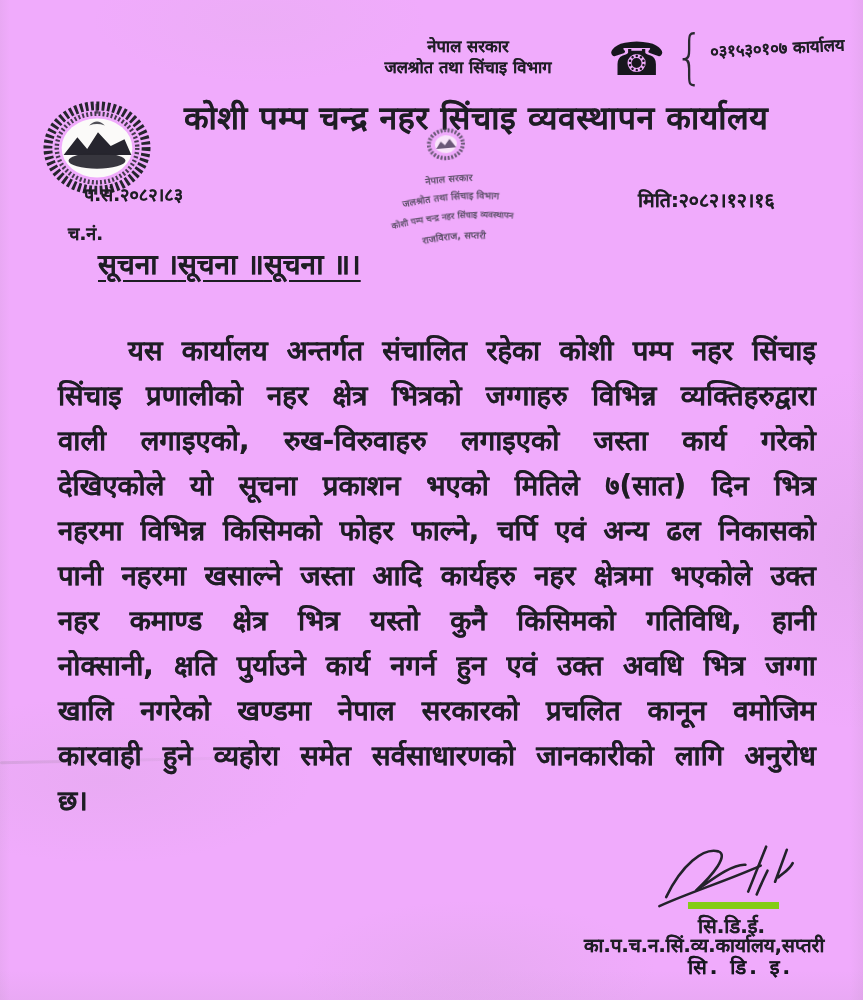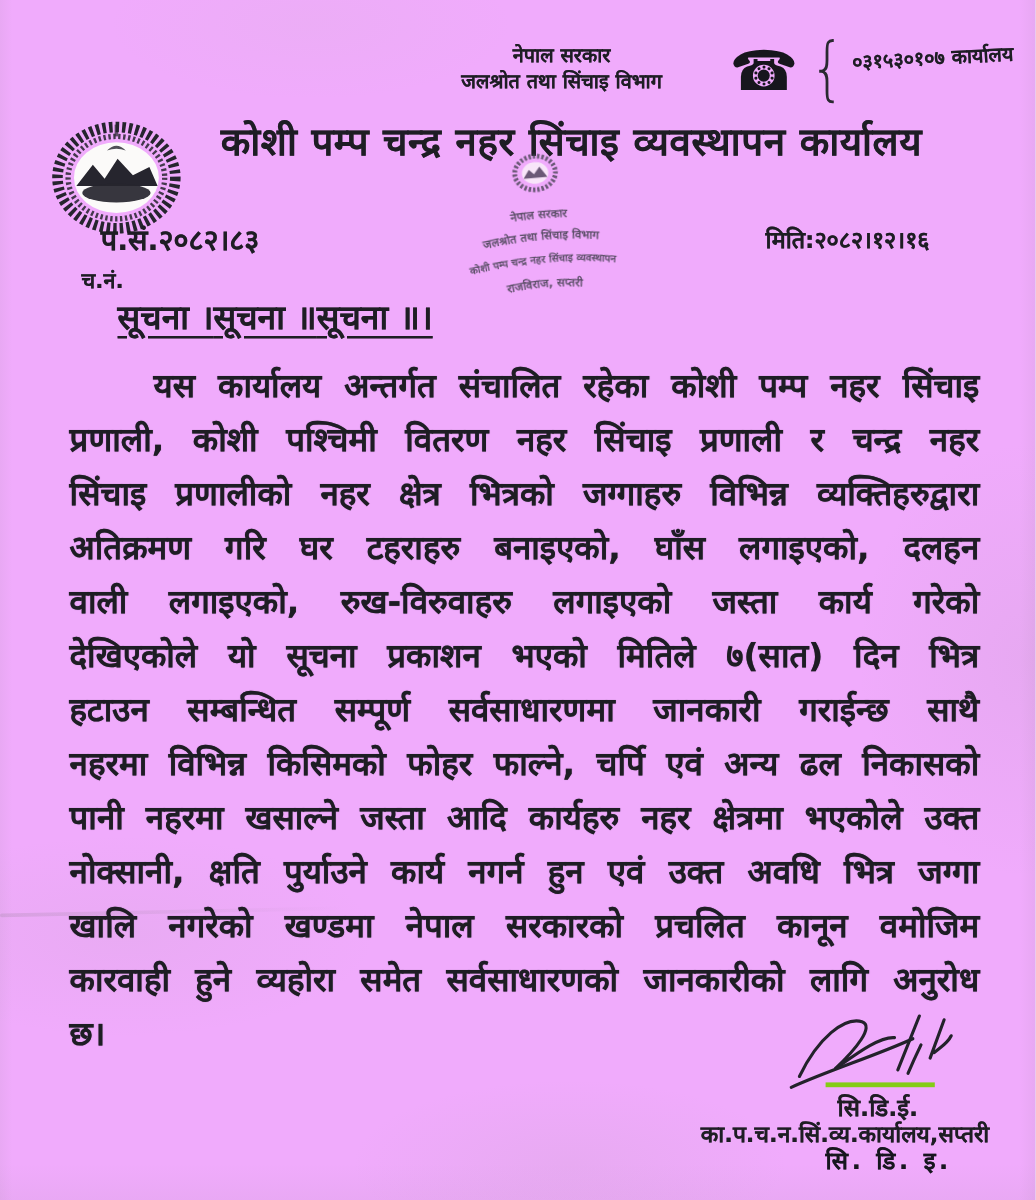--- a/index.html
+++ b/index.html
@@ -44,43 +44,43 @@
 
   
   .office-title{left:136px;top:95px;width:716px;font-size:32px;font-weight:700;
     white-space:nowrap;letter-spacing:.5px;margin-left:48px;}
 
   
   .stamp{left:328px;top:112px;width:244px;height:158px;transform:rotate(-5deg);
     opacity:.82;filter:blur(.35px);pointer-events:none;}
 
   
-  .ref-no{left:84px;top:182px;font-size:24px;font-weight:700;text-align:center;}
+  .ref-no{left:84px;top:182px;font-size:18px;font-weight:700;text-align:center;}
   .dispatch-no{left:68px;top:221px;font-size:18px;font-weight:700;}
   .date{left:638px;top:186px;font-size:19.5px;font-weight:700;white-space:nowrap;}
 
   
   .headings{left:98px;top:244px;width:668px;display:flex;justify-content:flex-start;}
   .heading{font-size:28px;font-weight:700;text-decoration:underline;
     text-underline-offset:6px;text-decoration-thickness:2px;white-space:nowrap;}
 
   
   .body-text{left:58px;top:300px;width:758px;}
   .body-line{
     font-size:27.5px;font-weight:600;line-height:45px;height:45px;
     text-align:justify;text-align-last:justify;white-space:normal;
     text-shadow:0 0 .6px rgba(30,29,36,.7);
   }
-  .body-line:first-child{text-indent:70px;}
+  .body-line:first-child{text-indent:70px;margin-top:28px;}
   .body-line:last-child{text-align-last:left;}
 
   
   .sig-scribble{left:650px;top:836px;width:160px;height:82px;transform:rotate(-8deg);}
   .sig-designation{left:688px;top:902px;font-size:20px;font-weight:700;
-    border-top:4px solid #84cc16;padding:3px 14px 0 10px;text-align:right;}
+    border-top:7px solid #84cc16;padding:3px 14px 0 10px;text-align:right;}
   .sig-office{left:584px;top:932px;font-size:19px;font-weight:700;white-space:nowrap;}
   .sig-stamp-initials{left:688px;top:953px;font-size:20px;font-weight:800;
     letter-spacing:3px;white-space:nowrap;color:#17161f;}
 </style>
 </head>
 <body>
 
 <div class="paper">
   <div class="crease"></div>
 
@@ -142,28 +142,26 @@
   <div class="abs date ink">मिति:२०८२।१२।१६</div>
 
   <div class="abs headings">
     <span class="heading ink">सूचना ।</span>
     <span class="heading ink">सूचना ॥</span>
     <span class="heading ink">सूचना ॥।</span>
   </div>
 
   <div class="abs body-text">
       <div class="body-line ink">यस कार्यालय अन्तर्गत संचालित रहेका कोशी पम्प नहर सिंचाइ</div>
-      <div class="body-line ink">प्रणाली, कोशी पश्चिमी वितरण नहर सिंचाइ प्रणाली र चन्द्र नहर</div>
       <div class="body-line ink">सिंचाइ प्रणालीको नहर क्षेत्र भित्रको जग्गाहरु विभिन्न व्यक्तिहरुद्वारा</div>
-      <div class="body-line ink">अतिक्रमण गरि घर टहराहरु बनाइएको, घाँस लगाइएको, दलहन</div>
       <div class="body-line ink">वाली लगाइएको, रुख-विरुवाहरु लगाइएको जस्ता कार्य गरेको</div>
       <div class="body-line ink">देखिएकोले यो सूचना प्रकाशन भएको मितिले ७(सात) दिन भित्र</div>
-      <div class="body-line ink">हटाउन सम्बन्धित सम्पूर्ण सर्वसाधारणमा जानकारी गराईन्छ साथै</div>
       <div class="body-line ink">नहरमा विभिन्न किसिमको फोहर फाल्ने, चर्पि एवं अन्य ढल निकासको</div>
       <div class="body-line ink">पानी नहरमा खसाल्ने जस्ता आदि कार्यहरु नहर क्षेत्रमा भएकोले उक्त</div>
+      <div class="body-line ink">नहर कमाण्ड क्षेत्र भित्र यस्तो कुनै किसिमको गतिविधि, हानी</div>
       <div class="body-line ink">नोक्सानी, क्षति पुर्याउने कार्य नगर्न हुन एवं उक्त अवधि भित्र जग्गा</div>
       <div class="body-line ink">खालि नगरेको खण्डमा नेपाल सरकारको प्रचलित कानून वमोजिम</div>
       <div class="body-line ink">कारवाही हुने व्यहोरा समेत सर्वसाधारणको जानकारीको लागि अनुरोध</div>
       <div class="body-line ink">छ।</div>
     </div>
 
   <div class="abs sig-scribble">
     <svg width="160" height="82" viewBox="0 0 160 82">
       <g fill="none" stroke="#23222b" stroke-width="2.6" stroke-linecap="round">
         <path d="M14,52 C34,22 58,8 72,14 C82,19 64,36 44,50 C60,42 84,28 97,31"></path>

